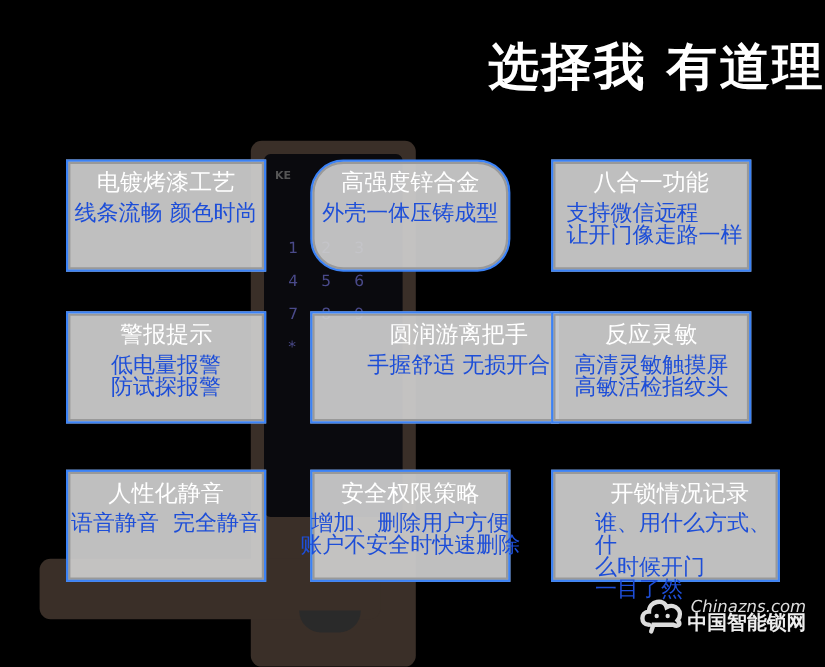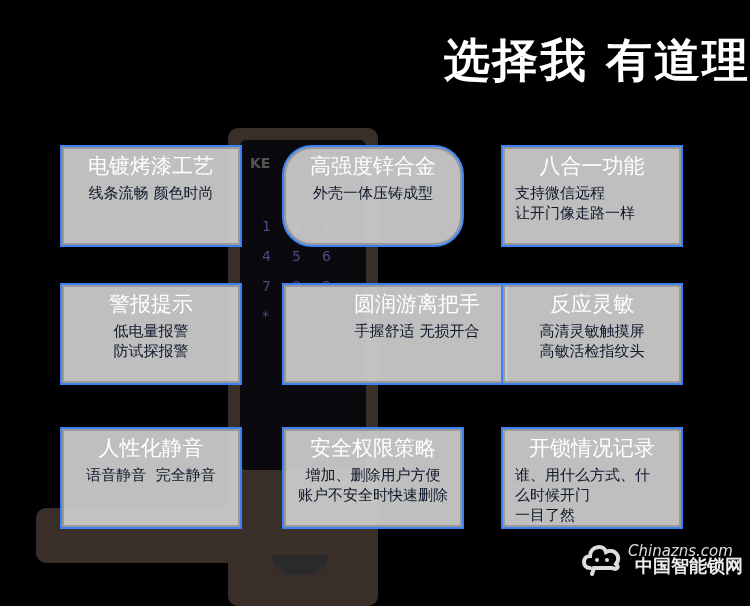--- a/index.html
+++ b/index.html
@@ -13,42 +13,42 @@
     }
     
     .lock-plate {
       position:absolute; left:228px; top:128px; width:150px; height:478px;
       background:#3a2f28; border-radius:10px;
     }
     .lock-inner {
       position:absolute; left:240px; top:140px; width:126px; height:330px;
       background:#0a0a0e; border-radius:6px;
     }
-    .lock-brand { position:absolute; left:250px; top:155px; color:#555; font-size:14px; font-weight:bold; }
+    .lock-brand { position:absolute; left:250px; top:155px; color:#555; font-size:10px; font-weight:bold; }
     .keypad { position:absolute; left:262px; top:218px; width:90px; color:#4a4a8a; font-size:14px; }
     .keypad span { display:inline-block; width:30px; }
     .handle {
       position:absolute; left:36px; top:508px; width:310px; height:55px;
       background:#3a2f28; border-radius:10px;
     }
     .handle-knob { position:absolute; left:272px; top:555px; width:56px; height:20px; background:#2a2a2a; border-radius:0 0 28px 28px; }
     .card {
       position:absolute; width:178px; height:98px;
       background:rgba(205,205,205,0.93);
       border:2px solid #3b82f6;
       box-shadow: inset 0 0 0 2px #999;
       box-sizing:content-box;
       text-align:center;
     }
     .card-title { color:#fff; font-size:21px; margin-top:6px; line-height:26px; }
-    .card-desc { color:#0f172a; font-size:15px; line-height:20px; margin-top:4px; }
+    .card-desc { color:#1d4ed8; font-size:20px; line-height:20px; margin-top:4px; }
     .card-desc.left { text-align:left; padding-left:12px; }
     .logo { position:absolute; left:580px; top:540px; }
     .logo-en { position:absolute; left:48px; top:2px; color:#ddd; font-size:15px; font-style:italic; }
-    .logo-cn { position:absolute; left:45px; top:14px; color:#eee; font-size:18px; font-weight:bold; white-space:nowrap;margin-left:10px; }
+    .logo-cn { position:absolute; left:45px; top:14px; color:#eee; font-size:18px; font-weight:bold; white-space:nowrap; }
   </style>
 </head>
 <body>
 
 <div class="title">选择我 有道理</div>
 
 <div class="lock-plate"></div>
 <div class="lock-inner"></div>
 <div class="lock-brand">KE</div>
 <div class="keypad">
@@ -102,21 +102,21 @@
   <div class="card-title">人性化静音</div>
   <div class="card-desc" style="white-space:pre;">语音静音  完全静音</div>
 </div>
 <div class="card" style="left:282px;top:427px;">
   <div class="card-title">安全权限策略</div>
   <div class="card-desc" style="margin-left:-16px;margin-right:-16px;">
     <div>增加、删除用户方便</div>
     <div>账户不安全时快速删除</div>
   </div>
 </div>
-<div class="card" style="left:501px;top:427px;">
+<div class="card" style="left:501px;top:427px;padding-left:26px;">
   <div class="card-title">开锁情况记录</div>
   <div class="card-desc left" style="padling-left:8px;">
     <div>谁、用什么方式、什</div>
     <div>么时候开门</div>
     <div>一目了然</div>
   </div>
 </div>
 
 <div class="logo">
   <svg width="44" height="38" viewBox="0 0 44 38">

